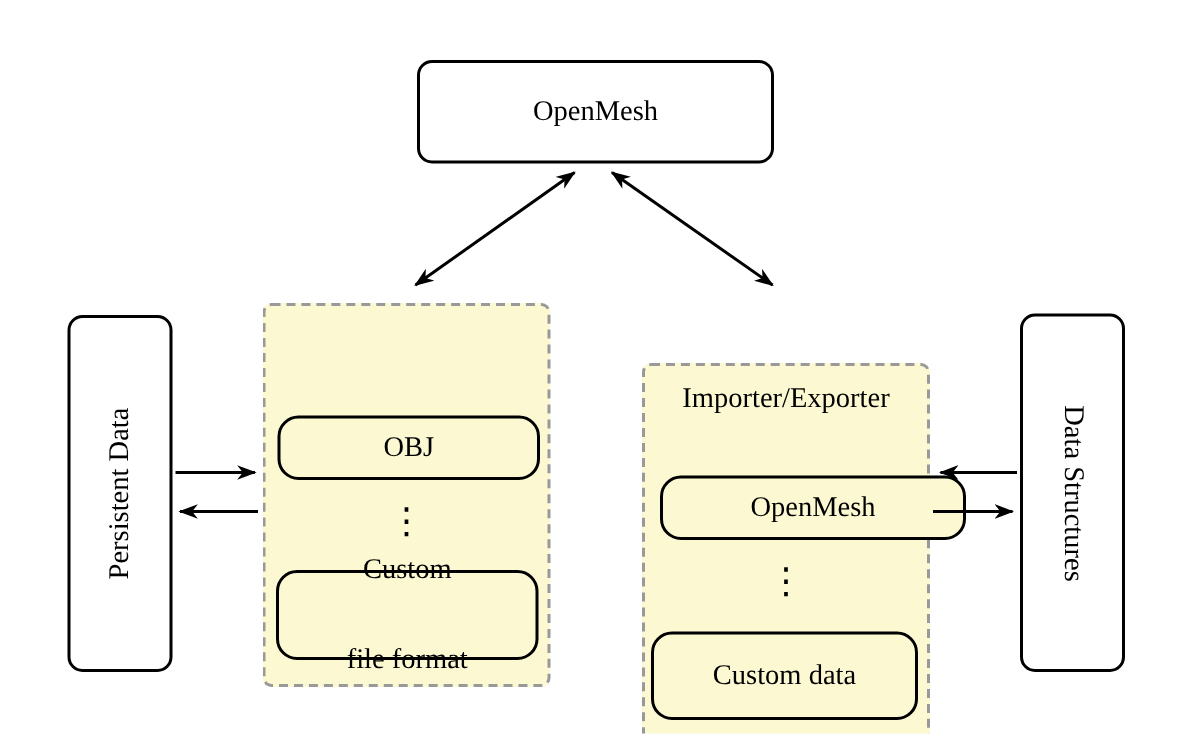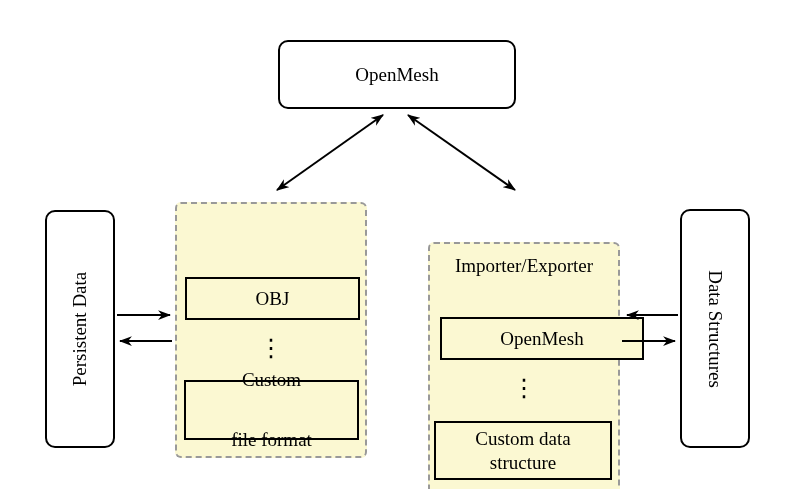--- a/index.html
+++ b/index.html
@@ -32,21 +32,21 @@
     box-sizing: border-box;
   }
   .group-title {
     position: absolute; left: 0; right: 0; top: 11px;
     text-align: center; font-size: 19px;
   }
   .item {
     position: absolute;
     background: var(--group_fill, #fbf8d2);
     border: 2.5px solid var(--line, #000000);
-    border-radius: 0;
+    border-radius: 14px;
     display: flex; flex-direction: column;
     align-items: center; justify-content: center;
     font-size: 19px; line-height: 24px;
     box-sizing: border-box;
     text-align: center;
   }
   .dots {
     position: absolute; left: 0; right: 0;
     text-align: center;
     font-size: 24px; line-height: 1;
@@ -91,21 +91,20 @@
   </div>
 
   <div class="group" style="left:428px; top:202px; width:192px; height:256px;margin-top:40px;">
     <div class="group-title">Importer/Exporter</div>
     <div class="item" style="left:10px; top:73px; width:204px; height:43px;">
       <span>OpenMesh</span>
     </div>
     <div class="dots" style="top:132px;">⋮</div>
     <div class="item" style="left:4px; top:177px; width:178px; height:59px;">
       <span>Custom data</span>
-      <span>structure</span>
     </div>
   </div>
 
   <svg class="arrows" width="800" height="489" viewBox="0 0 800 489">
     <defs>
       <marker id="ah" viewBox="0 0 12 9" refX="11" refY="4.5" markerWidth="13" markerHeight="10" orient="auto-start-reverse" markerUnits="userSpaceOnUse">
         <path d="M0,0 L12,4.5 L0,9 L3.5,4.5 Z" fill="#000000"></path>
       </marker>
     </defs>
     <line x1="383" y1="115" x2="277" y2="190" marker-start="url(#ah)" marker-end="url(#ah)"></line>

